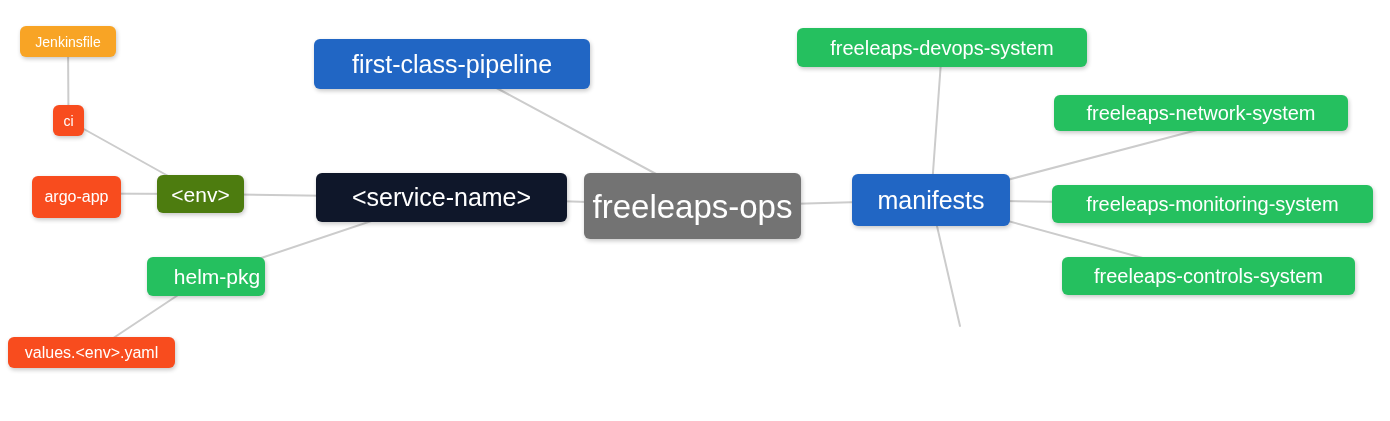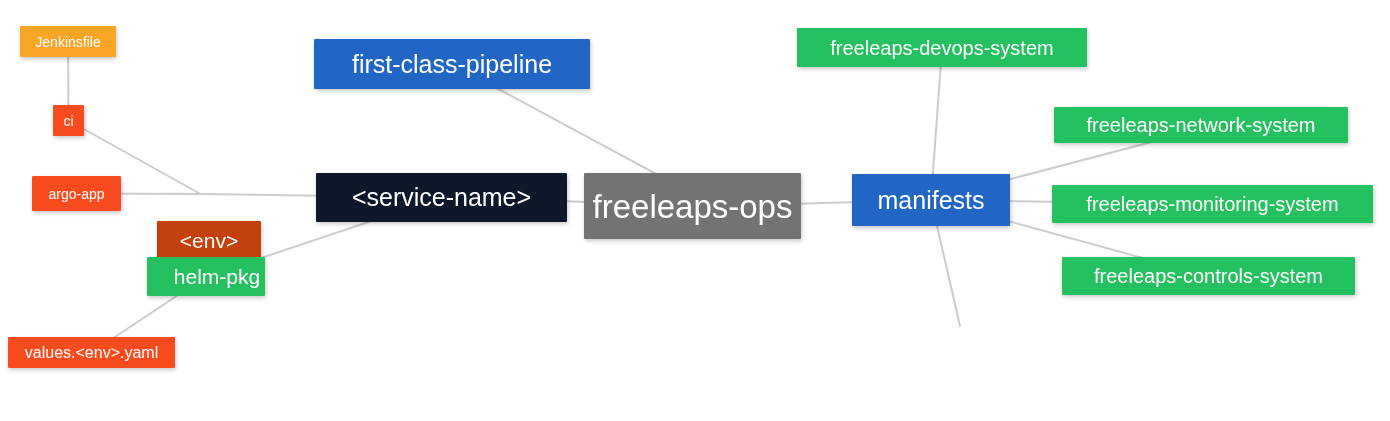--- a/index.html
+++ b/index.html
@@ -24,21 +24,21 @@
     z-index: 1;
   }
   .node {
     position: absolute;
     z-index: 2;
     display: flex;
     align-items: center;
     justify-content: center;
     color: #ffffff;
     white-space: nowrap;
-    border-radius: 1px;
+    border-radius: 6px;
     box-shadow: 1px 2px 4px rgba(0,0,0,0.22);
     cursor: pointer;
     box-sizing: border-box;
     line-height: 1;
     user-select: none;
   }
 </style>
 </head>
 <body>
 
@@ -57,23 +57,23 @@
       <line x1="931" y1="200" x2="1201" y2="129" stroke="#cccccc" stroke-width="2" stroke-linecap="round"></line>
       <line x1="931" y1="200" x2="1212.5" y2="204" stroke="#cccccc" stroke-width="2" stroke-linecap="round"></line>
       <line x1="931" y1="200" x2="1208.5" y2="276" stroke="#cccccc" stroke-width="2" stroke-linecap="round"></line>
       <line x1="931" y1="200" x2="960" y2="326" stroke="#cccccc" stroke-width="2" stroke-linecap="round"></line>
     </svg>
 
 <div class="node" style="left: 584px; top: 173px; width: 217px; height: 66px; font-size: 33px; background: #737373;">freeleaps-ops</div>
     <div class="node" style="left: 314px; top: 39px; width: 276px; height: 50px; font-size: 25px; background: rgb(33, 102, 196);">first-class-pipeline</div>
     <div class="node" style="left: 316px; top: 173px; width: 251px; height: 49px; font-size: 25px; background: #0f172a;">&lt;service-name&gt;</div>
     <div class="node" style="left: 852px; top: 174px; width: 158px; height: 52px; font-size: 25px; background: rgb(33, 102, 196);">manifests</div>
-    <div class="node" style="left: 157px; top: 175px; width: 104px; height: 38px; font-size: 21px; background: #c2410c; margin-top: 46px;">&lt;env&gt;</div>
+    <div class="node" style="left: 157px; top: 175px; width: 87px; height: 38px; font-size: 21px; background: #4d7c0f;">&lt;env&gt;</div>
     <div class="node" style="left: 147px; top: 257px; width: 118px; height: 39px; font-size: 21px; background: rgb(37, 192, 95); padding-left: 22px;">helm-pkg</div>
     <div class="node" style="left: 20px; top: 26px; width: 96px; height: 31px; font-size: 14px; background: rgb(248, 164, 37);">Jenkinsfile</div>
     <div class="node" style="left: 53px; top: 105px; width: 31px; height: 31px; font-size: 14px; background: rgb(248, 76, 30);">ci</div>
-    <div class="node" style="left: 32px; top: 176px; width: 89px; height: 35px; font-size: 14px; background: rgb(248, 76, 30);">argo-app</div>
+    <div class="node" style="left: 32px; top: 176px; width: 89px; height: 42px; font-size: 16px; background: rgb(248, 76, 30);">argo-app</div>
     <div class="node" style="left: 797px; top: 28px; width: 290px; height: 39px; font-size: 20px; background: rgb(37, 192, 95);">freeleaps-devops-system</div>
     <div class="node" style="left: 8px; top: 337px; width: 167px; height: 31px; font-size: 16px; background: rgb(248, 76, 30);">values.&lt;env&gt;.yaml</div>
-    <div class="node" style="left: 1054px; top: 107px; width: 294px; height: 36px; font-size: 20px; background: rgb(37, 192, 95);">freeleaps-network-system</div>
+    <div class="node" style="left: 1054px; top: 95px; width: 294px; height: 36px; font-size: 20px; background: rgb(37, 192, 95);">freeleaps-network-system</div>
     <div class="node" style="left: 1052px; top: 185px; width: 321px; height: 38px; font-size: 20px; background: rgb(37, 192, 95);">freeleaps-monitoring-system</div>
     <div class="node" style="left: 1062px; top: 257px; width: 293px; height: 38px; font-size: 20px; background: rgb(37, 192, 95);">freeleaps-controls-system</div>
   </div>
 
 </body></html>

